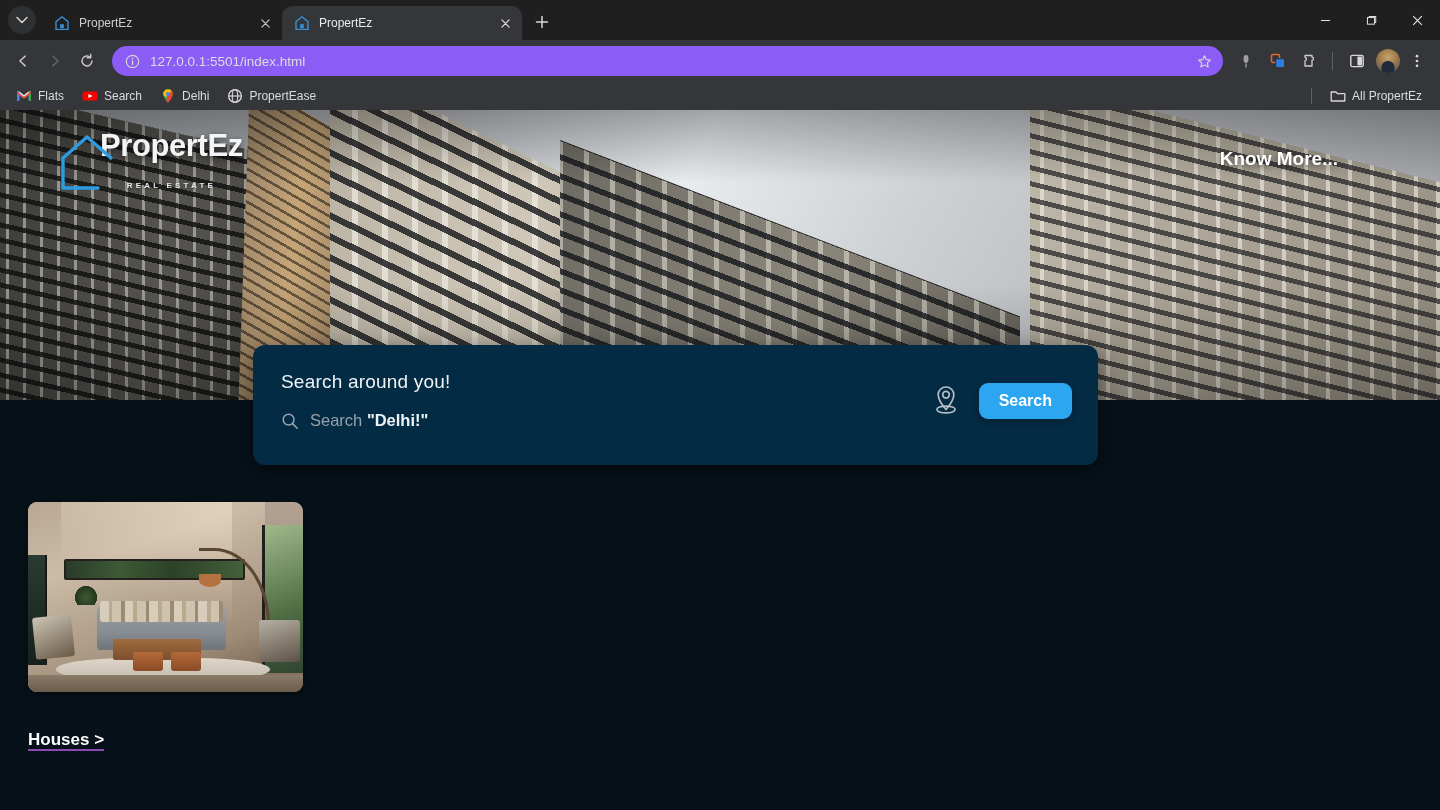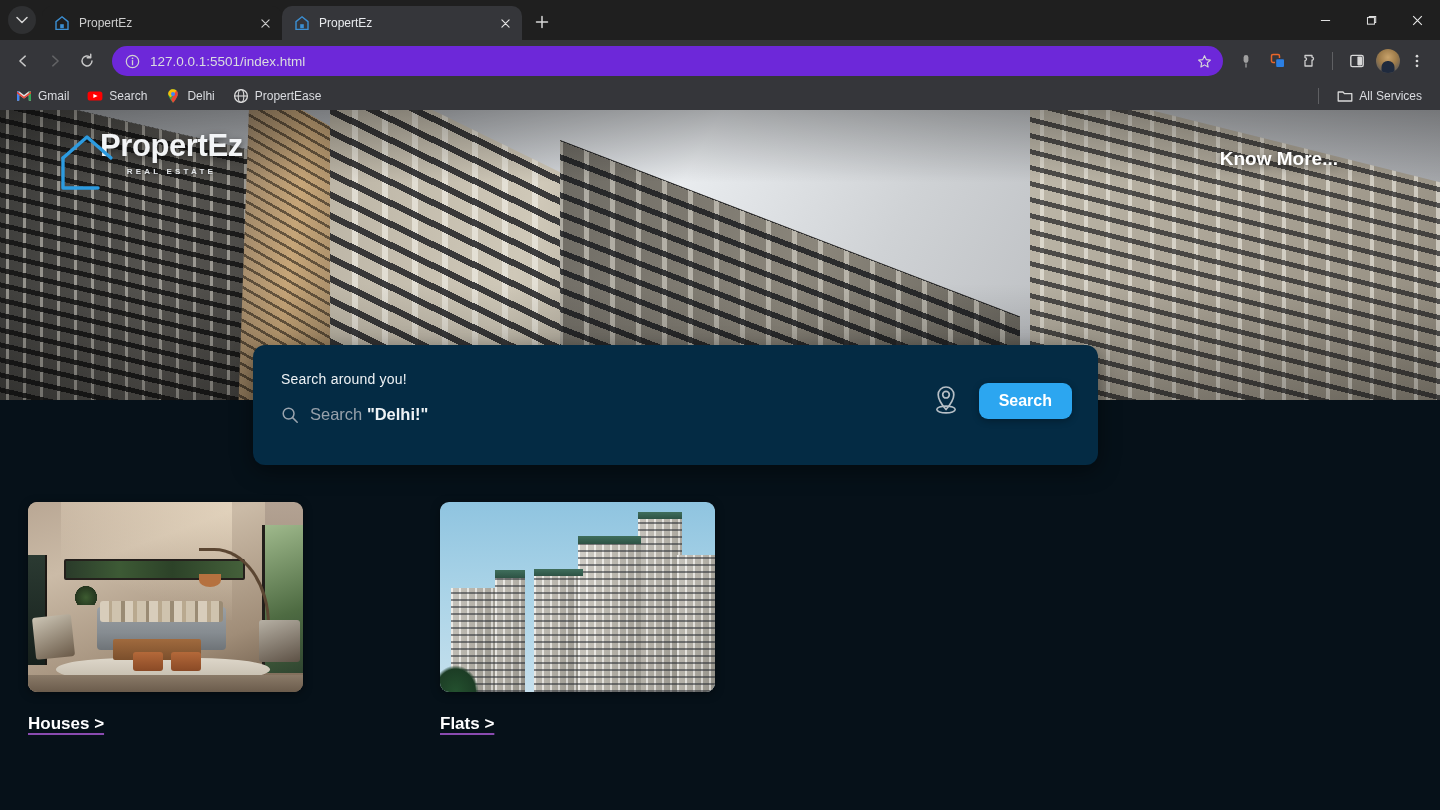--- a/index.html
+++ b/index.html
@@ -73,21 +73,21 @@
   }
   .navbtn {
     width: 30px; height: 30px; margin-right: 2px;
     border-radius: 50%; display: flex; align-items: center; justify-content: center;
     cursor: pointer;
   }
   .navbtn svg { width: 16px; height: 16px; }
   .navbtn.disabled { opacity: .45; }
 
   .omnibox {
-    flex: 1 1 auto; height: 30px; background: #6d28d9;
+    flex: 1 1 auto; height: 30px; background: #8b5cf6;
     border-radius: 16px; display: flex; align-items: center;
     margin: 0 6px 0 8px; padding: 0 4px 0 10px;
   }
   .site-info {
     width: 20px; height: 20px; display: flex; align-items: center; justify-content: center;
     flex: 0 0 20px; margin-right: 8px; cursor: pointer;
   }
   .site-info svg { width: 15px; height: 15px; }
   .url-text {
     flex: 1 1 auto; font-size: 13.5px; color: #dadce0;
@@ -225,39 +225,39 @@
   }
   .logo-mark { position: absolute; left: 0; top: 2px; }
   .logo-text-wrap { margin-left: 42px; }
   .logo-text {
     font-size: 31px; font-weight: bold; color: #f2f4f6;
     letter-spacing: -.4px; line-height: 1.05;
     text-shadow: 0 2px 6px rgba(0,0,0,.55);
   }
   .logo-sub {
     font-size: 8px; letter-spacing: 3.2px; color: #e4e7ea;
-    text-align: center; margin-top: 4px; font-weight: bold;
+    text-align: center; margin-top: 18px; font-weight: bold;
     text-shadow: 0 1px 3px rgba(0,0,0,.6);
   }
 
   .know-more {
     position: absolute; right: 102px; top: 38px; z-index: 6;
     font-size: 19px; font-weight: bold; color: #ffffff;
     text-shadow: 0 2px 7px rgba(0,0,0,.6); cursor: pointer;
   }
 
   
   .search-panel {
     position: absolute; left: 253px; top: 235px; width: 845px; height: 120px;
     background: #042B44; border-radius: 12px; z-index: 8;
     box-shadow: 0 6px 22px rgba(0,0,0,.45);
     padding: 26px 28px 0 28px;
   }
   .sp-title {
-    font-size: 14px; color: #eef2f5; font-weight: normal; letter-spacing: .2px;
+    font-size: 19px; color: #eef2f5; font-weight: normal; letter-spacing: .2px;
   }
   .sp-row { display: flex; align-items: center; margin-top: 18px; }
   .sp-search-ico { width: 18px; height: 18px; margin-right: 11px; flex: 0 0 18px; }
   .sp-placeholder {
     font-size: 16.5px; color: #97a1ab; cursor: text;
   }
   .sp-placeholder b { color: #eef2f5; font-weight: bold; }
   .sp-actions {
     position: absolute; right: 26px; top: 38px;
     display: flex; align-items: center; gap: 18px;
@@ -282,21 +282,21 @@
   }
   .card { width: 412px; flex: 0 0 412px; }
   .card:nth-child(3) { width: 300px; flex: 0 0 300px; }
   .card-img {
     width: 275px; height: 190px; border-radius: 9px;
     overflow: hidden; position: relative;
     background: #222; box-shadow: 0 2px 10px rgba(0,0,0,.4);
   }
   .card:nth-child(3) .card-img { width: 281px; }
   .card-link {
-    display: inline-block; margin-top: 22px;
+    display: inline-block; margin-top: 38px;
     font-size: 17px; font-weight: bold; color: #ffffff;
     text-decoration: underline; text-decoration-color: #8a4bb0;
     text-decoration-thickness: 2px; text-underline-offset: 4px;
     cursor: pointer;
   }
 
   
   .lr { position: absolute; inset: 0; background: linear-gradient(180deg, #b3a293 0%, #a4927f 40%, #7d6a57 100%); }
   .lr-wall { position: absolute; left: 0; top: 0; width: 86%; height: 100%;
     background: linear-gradient(160deg, #b9a794 0%, #cbbba7 30%, #a08d78 75%, #6d5b49 100%); }
@@ -540,21 +540,21 @@
     <div class="bm">
       <span class="bm-ico">
         <svg viewBox="0 0 16 12">
           <path d="M1 1.6 L1 10.6 L3.2 10.6 L3.2 5.0 L8 8.6 L12.8 5.0 L12.8 10.6 L15 10.6 L15 1.6 L12.6 1.6 L8 5.1 L3.4 1.6 Z" fill="#e0e0e0"></path>
           <path d="M1 1.6 L3.2 1.6 L3.2 10.6 L1 10.6 Z" fill="#4285f4"></path>
           <path d="M12.8 1.6 L15 1.6 L15 10.6 L12.8 10.6 Z" fill="#34a853"></path>
           <path d="M1 1.6 L8 6.8 L15 1.6 L15 3.4 L8 8.6 L1 3.4 Z" fill="#ea4335"></path>
           <path d="M1 1.6 L3.4 1.6 L8 5.1 L12.6 1.6 L15 1.6 L15 3.2 L8 8.4 L1 3.2 Z" fill="#fbbc05" opacity=".0"></path>
         </svg>
       </span>
-      <span class="bm-label">Gmail</span>
+      <span class="bm-label">Flats</span>
     </div>
 
     <div class="bm">
       <span class="bm-ico">
         <svg viewBox="0 0 16 12">
           <rect x="0.6" y="1.4" width="14.8" height="9.2" rx="2.6" fill="#ff0000"></rect>
           <path d="M6.4 4 L10.6 6 L6.4 8 Z" fill="#ffffff"></path>
         </svg>
       </span>
       <span class="bm-label">Search</span>
@@ -584,21 +584,21 @@
     </div>
 
     <div class="bm-right">
       <span class="bm-vsep"></span>
       <div class="bm">
         <span class="bm-ico">
           <svg viewBox="0 0 16 14">
             <path d="M1.2 3 L6 3 L7.4 4.6 L14.8 4.6 L14.8 12 L1.2 12 Z" fill="none" stroke="#d9d9d9" stroke-width="1.3" stroke-linejoin="round"></path>
           </svg>
         </span>
-        <span class="bm-label">All Services</span>
+        <span class="bm-label">All PropertEz</span>
       </div>
     </div>
   </div>
 
   <div class="viewport">
 
     <div class="hero">
       <div class="hero-photo">
         <div class="sky"></div>
         <div class="bldg b-left">
@@ -680,37 +680,19 @@
               <div class="lr-chairR"></div>
               <div class="lr-table"></div>
               <div class="lr-ott1"></div>
               <div class="lr-ott2"></div>
               <div class="lr-floor"></div>
             </div>
           </div>
           <a class="card-link">Houses &gt;</a>
         </div>
 
-        <div class="card">
-          <div class="card-img">
-            <div class="tw">
-              <div class="tw-b tw-1"></div>
-              <div class="tw-b tw-2"></div>
-              <div class="tw-b tw-3"></div>
-              <div class="tw-b tw-5"></div>
-              <div class="tw-b tw-6"></div>
-              <div class="tw-b tw-4"></div>
-              <div class="tw-cap" style="left:20%;top:36%;width:11%;height:4%"></div>
-              <div class="tw-cap" style="left:34%;top:35%;width:18%;height:4%"></div>
-              <div class="tw-cap" style="left:50%;top:18%;width:23%;height:4%"></div>
-              <div class="tw-cap" style="left:72%;top:5%;width:16%;height:4%"></div>
-              <div class="tw-trees"></div>
-            </div>
-          </div>
-          <a class="card-link">Flats &gt;</a>
-        </div>
 
 
       </div>
     </div>
 
   </div>
 </div>
 
 </body></html>

